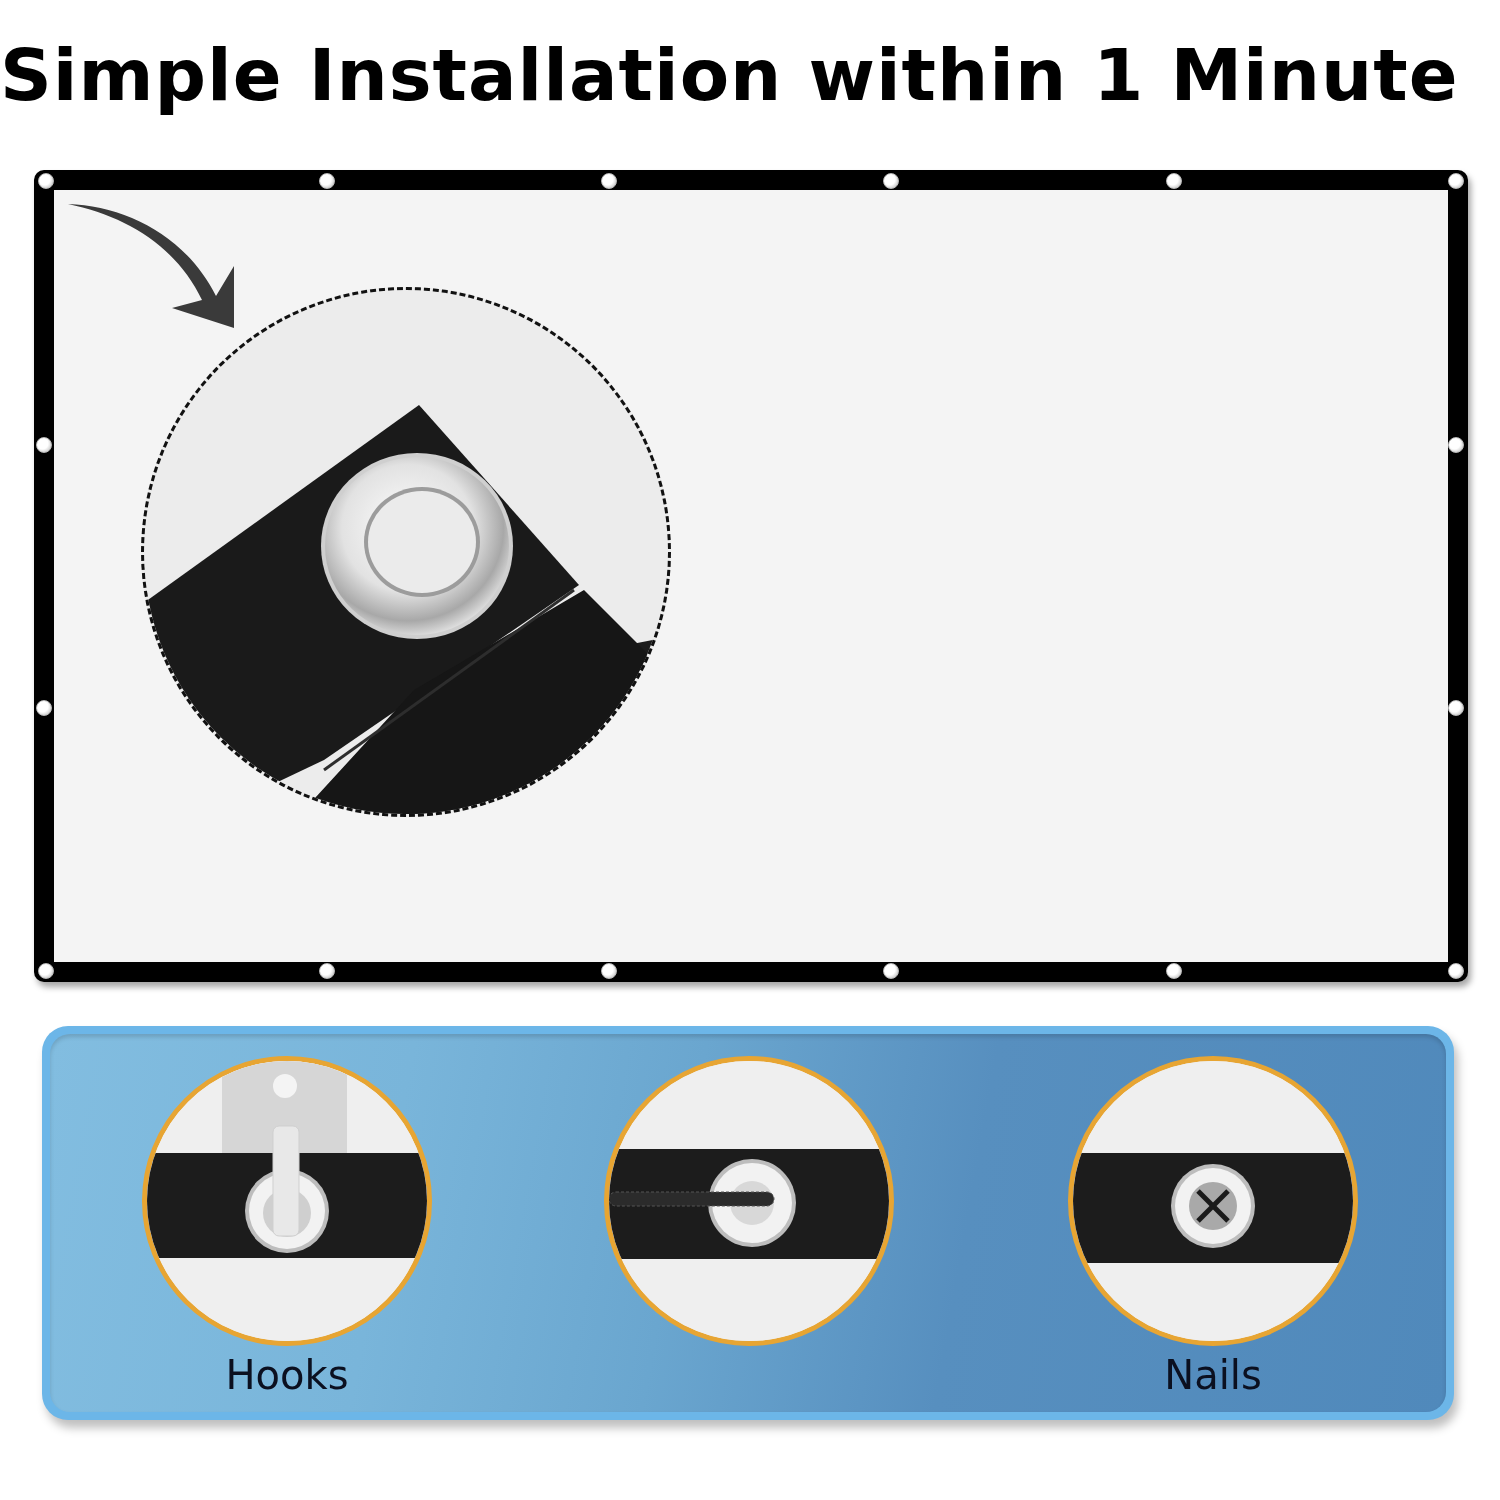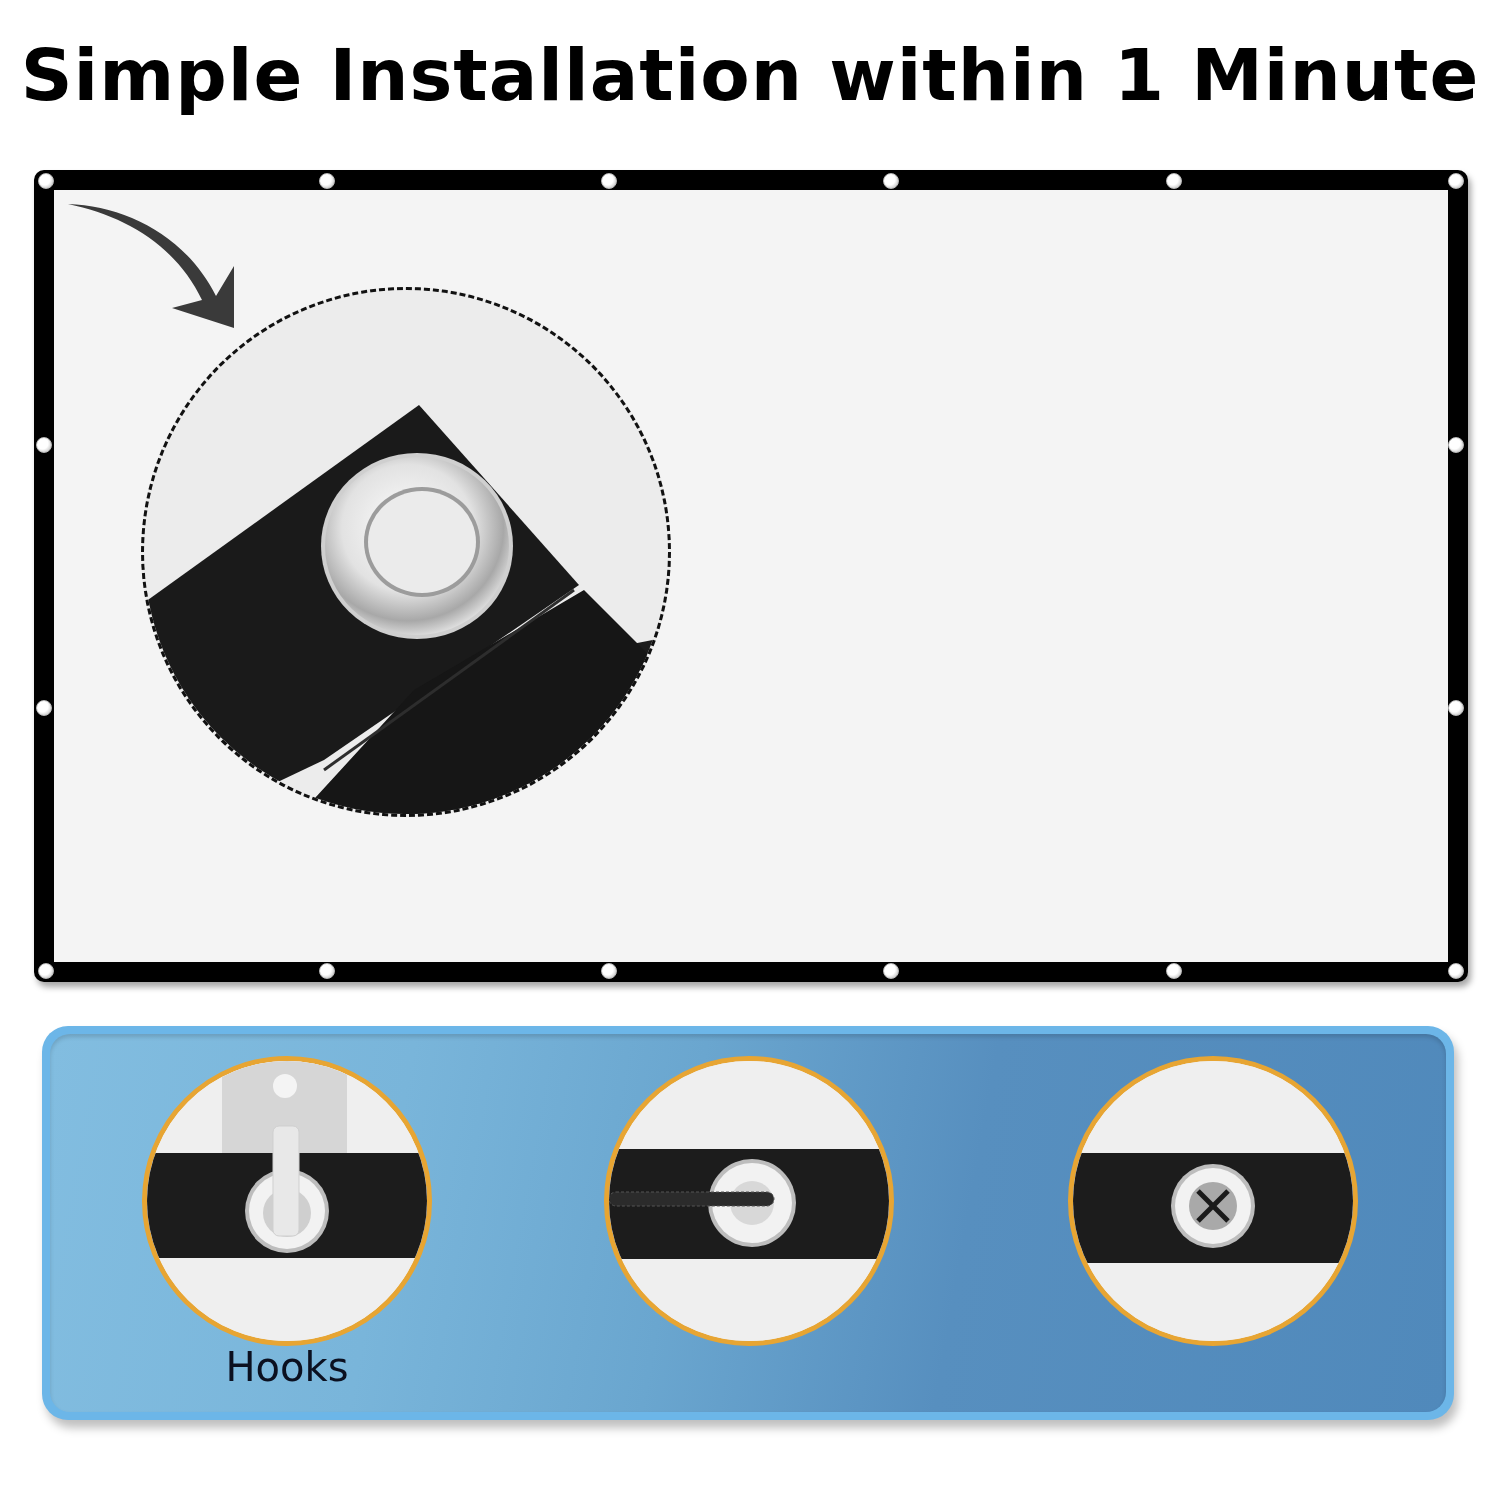--- a/index.html
+++ b/index.html
@@ -1,20 +1,20 @@
 <!DOCTYPE html>
 <html><head>
   <meta charset="utf-8">
   <style>
     * { box-sizing: border-box; margin: 0; padding: 0; }
     html, body { width: 1500px; height: 1500px; background: #ffffff; overflow: hidden; }
     body { position: relative; font-family: "Liberation Sans", "DejaVu Sans", sans-serif; }
 
     .headline {
-      position: absolute; left: 0; top: 30px; width: 1500px; text-align: center;
+      position: absolute; left: 0; top: 30px; width: 1500px; text-align: left;
       font-family: "DejaVu Sans", "Liberation Sans", sans-serif;
       font-weight: bold; font-size: 72px; letter-spacing: 1px; color: #000;
       line-height: 90px;
     }
 
     
     .screen {
       position: absolute; left: 34px; top: 170px; width: 1434px; height: 812px;
       background: #000; border-radius: 10px;
       box-shadow: 3px 5px 6px rgba(0,0,0,0.35);
@@ -55,21 +55,21 @@
     .method {
       position: absolute; top: 30px; width: 290px; height: 340px;
     }
     .method-circle {
       position: absolute; left: 0; top: 0; width: 290px; height: 290px;
       border-radius: 50%; border: 5px solid #e7a533; overflow: hidden;
       background: #efefef;
     }
     .method-circle svg { position: absolute; left: 0; top: 0; }
     .method-label {
-      position: absolute; left: 0; top: 288px; width: 290px; text-align: center;
+      position: absolute; left: 0; top: 296px; width: 290px; text-align: center;
       font-family: "DejaVu Sans", sans-serif; font-size: 40px; color: #0b1020;
       letter-spacing: 0px;
     }
   </style>
 </head>
 <body>
 
 <div class="headline">Simple Installation within 1 Minute</div>
 
 <div class="screen">
@@ -167,14 +167,15 @@
       <svg width="280" height="280" viewBox="0 0 280 280">
         <rect x="0" y="0" width="280" height="280" fill="#efefef"></rect>
         <rect x="0" y="92" width="280" height="110" fill="#1c1c1c"></rect>
         <circle cx="140" cy="145" r="42" fill="#bdbdbd"></circle>
         <circle cx="140" cy="145" r="38" fill="#f2f2f2"></circle>
         <circle cx="140" cy="145" r="24" fill="#a9a9a9"></circle>
         <line x1="125" y1="130" x2="155" y2="160" stroke="#1a1a1a" stroke-width="5"></line>
         <line x1="155" y1="130" x2="125" y2="160" stroke="#1a1a1a" stroke-width="5"></line>
       </svg>
     </div>
+    <div class="method-label">Nails</div>
   </div>
 </div>
 
 </body></html>

